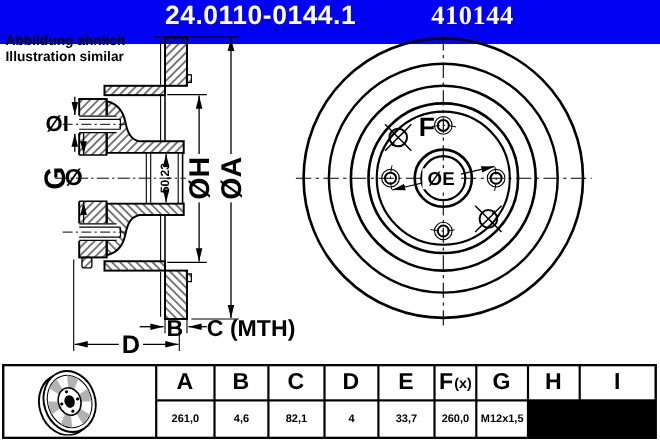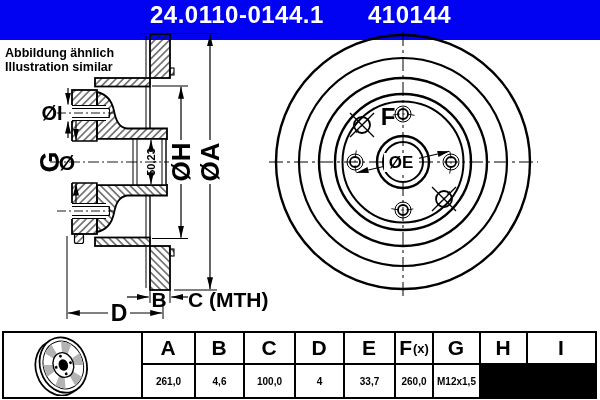--- a/index.html
+++ b/index.html
@@ -3,24 +3,24 @@
 <meta charset="utf-8">
 <style>
   html,body{margin:0;padding:0;background:#888;}
   #stage{position:relative;width:600px;height:400px;background:#ffffff;overflow:hidden;
          font-family:"Liberation Sans",sans-serif;}
   
   .hdr{position:absolute;left:0;top:0;width:600px;height:40px;background:#0202f2;text-align:center;}
   .hdr span{position:absolute;top:0;height:30px;line-height:30px;color:#fff;
             font-weight:bold;font-size:24px;letter-spacing:0.5px;white-space:nowrap;}
   .hdr .n1{left:150px;}
-  .hdr .n2{left:368px;}
+  .hdr .n2{left:392px;font-family:Liberation Serif, serif;}
   
   .note{position:absolute;left:5px;top:31px;font-weight:bold;font-size:12.5px;
-        line-height:13.5px;color:#000;margin-top:16px;}
+        line-height:13.5px;color:#000;}
   
   #draw{position:absolute;left:0;top:28px;}
   
   .tbl{position:absolute;left:2px;top:331px;width:591px;height:64px;
        background:#000;border:2.5px solid #000;display:grid;
        grid-template-columns:137px 51px 47px 49px 47px 49px 36px 45px 45px 67px;
        grid-template-rows:30px 32px;gap:2px;}
   .tbl .cell{background:#fff;display:flex;align-items:center;justify-content:center;
              color:#000;overflow:hidden;}
   .tbl .iconcell{grid-row:1/3;}
@@ -252,19 +252,19 @@
         <span>H</span>
         <span class="sub"></span>
       </div>
     <div class="cell head">
         <span>I</span>
         <span class="sub"></span>
       </div>
 
     <div class="cell val">261,0</div>
     <div class="cell val">4,6</div>
-    <div class="cell val">100,0</div>
+    <div class="cell val">82,1</div>
     <div class="cell val">4</div>
     <div class="cell val">33,7</div>
     <div class="cell val">260,0</div>
     <div class="cell val">M12x1,5</div>
   </div>
 </div>
 
 </body></html>

